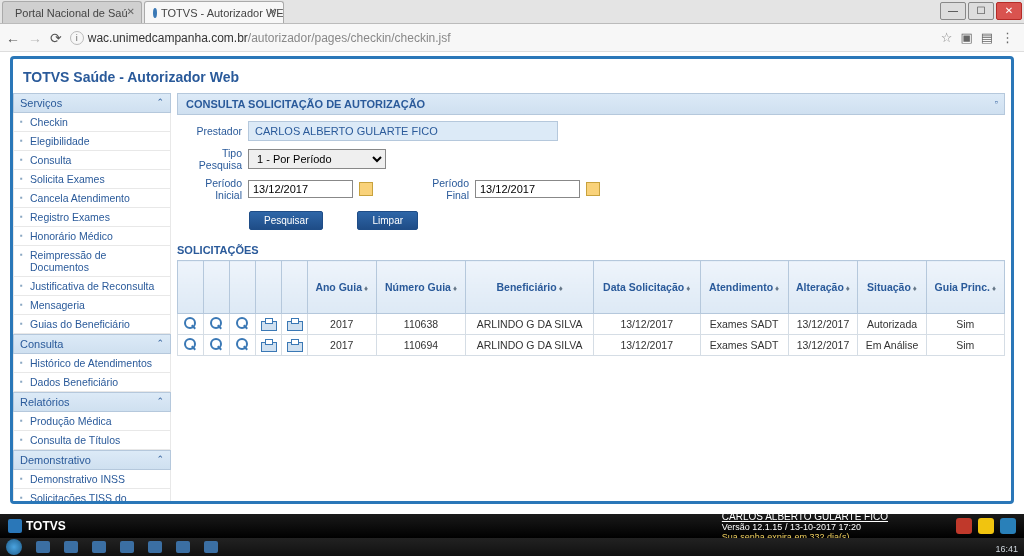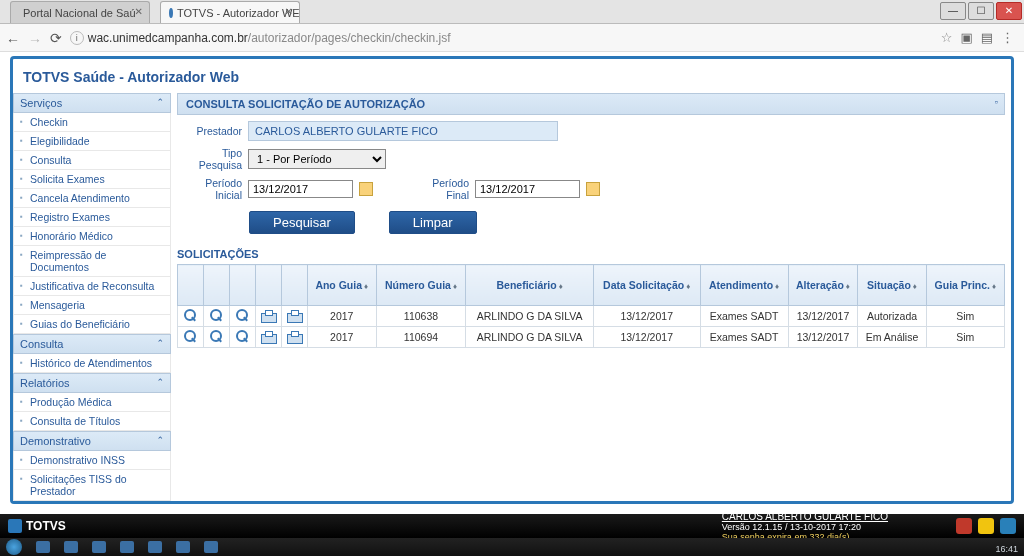--- a/index.html
+++ b/index.html
@@ -1,20 +1,20 @@
 <!DOCTYPE html>
 <html><head>
 <meta charset="utf-8">
 <style>
   * { box-sizing: border-box; margin: 0; padding: 0; font-family: Arial, Helvetica, sans-serif; }
   body { background: #fff; font-size: 11px; color: #333; width: 1024px; height: 556px; overflow: hidden; position: relative; }
 
   
   .tabs-bar { height: 24px; background: #e4e4e4; display: flex; align-items: flex-end; padding: 2px 2px 0 2px; border-bottom: 1px solid #bbb; }
-  .tab { height: 22px; padding: 4px 24px 4px 8px; background: #d0d0d0; border: 1px solid #aaa; border-bottom: none; border-radius: 3px 3px 0 0; margin-right: 2px; font-size: 11px; color: #444; position: relative; max-width: 140px; overflow: hidden; white-space: nowrap; display: flex; align-items: center; gap: 4px; margin-left: 8px; }
+  .tab { height: 22px; padding: 4px 24px 4px 8px; background: #d0d0d0; border: 1px solid #aaa; border-bottom: none; border-radius: 3px 3px 0 0; margin-right: 2px; font-size: 11px; color: #444; position: relative; max-width: 140px; overflow: hidden; white-space: nowrap; display: flex; align-items: center; gap: 4px; }
   .tab.active { background: #f7f7f7; }
   .tab .close-x { position: absolute; right: 6px; top: 4px; color: #666; font-size: 10px; }
   .win-controls { position: absolute; right: 2px; top: 2px; display: flex; gap: 2px; }
   .win-btn { width: 26px; height: 18px; border: 1px solid #888; background: #ddd; font-size: 10px; text-align: center; line-height: 16px; border-radius: 2px; }
   .win-btn.close { background: #d9534f; color: #fff; border-color: #b52b27; }
 
   .addr-bar { height: 28px; background: #f7f7f7; border-bottom: 1px solid #ddd; display: flex; align-items: center; padding: 0 6px; gap: 8px; }
   .nav-icon { color: #555; font-size: 14px; }
   .url-box { flex: 1; display: flex; align-items: center; gap: 4px; color: #333; font-size: 12px; }
   .url-prefix { border: 1px solid #bbb; border-radius: 50%; width: 14px; height: 14px; font-size: 9px; display: flex; align-items: center; justify-content: center; color: #666; }
@@ -40,27 +40,27 @@
   .panel-title .collapse { position: absolute; right: 6px; top: 3px; font-size: 9px; }
 
   .form-row { display: flex; align-items: center; margin-top: 6px; gap: 6px; }
   .form-label { width: 65px; text-align: right; color: #2a5a9a; font-size: 10.5px; }
   .readonly-field { background: #dceaf7; border: 1px solid #b5c8dc; padding: 3px 6px; width: 310px; color: #2a5a9a; font-size: 11px; }
   select.field { width: 138px; border: 1px solid #888; padding: 2px 4px; font-size: 11px; }
   input.field { width: 105px; border: 1px solid #888; padding: 2px 4px; font-size: 11px; }
   .cal-icon { width: 14px; height: 14px; background: #f9d27a; border: 1px solid #c8a23d; display: inline-block; }
   .form-label2 { width: 60px; text-align: right; color: #2a5a9a; font-size: 10.5px; margin-left: 30px; }
 
-  .btn { background: linear-gradient(#2e66a8,#1f4d87); color: #fff; border: 1px solid #1f4d87; padding: 3px 23px; font-size: 13px; border-radius: 2px; cursor: pointer; }
+  .btn { background: linear-gradient(#2e66a8,#1f4d87); color: #fff; border: 1px solid #1f4d87; padding: 3px 14px; font-size: 10px; border-radius: 2px; cursor: pointer; }
   .btn-row { display: flex; gap: 34px; margin: 10px 0 14px 72px; }
 
   .section-label { color: #2a5a9a; font-weight: bold; font-size: 11px; margin: 6px 0 4px 0; }
 
   table.grid { width: 100%; border-collapse: collapse; }
-  table.grid th { background: linear-gradient(#eef4fb,#dde9f5); color: #2a5a9a; font-size: 10.5px; font-weight: bold; padding: 14px 4px; border: 1px solid #b5c8dc; white-space: nowrap; }
+  table.grid th { background: linear-gradient(#eef4fb,#dde9f5); color: #2a5a9a; font-size: 10.5px; font-weight: bold; padding: 20px 4px; border: 1px solid #b5c8dc; white-space: nowrap; }
   table.grid th .sort { font-size: 8px; color: #678; margin-left: 2px; }
   table.grid td { border: 1px solid #d5dde5; padding: 3px 4px; font-size: 10.5px; text-align: center; color: #333; }
   .icon-cell { width: 26px; }
   .row-icon { display: inline-block; width: 16px; height: 14px; vertical-align: middle; }
   .mag { position: relative; }
   .mag::before { content: ""; width: 8px; height: 8px; border: 2px solid #3a78b5; border-radius: 50%; position: absolute; left: 1px; top: 0; }
   .mag::after { content: ""; width: 5px; height: 2px; background: #3a78b5; position: absolute; left: 8px; top: 9px; transform: rotate(45deg); }
   .prn { border: 1px solid #3a78b5; background: #cfe0f0; height: 10px; margin-top: 2px; position: relative; }
   .prn::before { content: ""; position: absolute; top: -4px; left: 3px; right: 3px; height: 4px; background: #fff; border: 1px solid #3a78b5; }
 
@@ -137,20 +137,21 @@
       <div class="side-item">Cancela Atendimento</div>
       <div class="side-item">Registro Exames</div>
       <div class="side-item">Honorário Médico</div>
       <div class="side-item">Reimpressão de Documentos</div>
       <div class="side-item">Justificativa de Reconsulta</div>
       <div class="side-item">Mensageria</div>
       <div class="side-item">Guias do Beneficiário</div>
 
       <div class="side-section-title"><span>Consulta</span><span class="collapse">⌃</span></div>
       <div class="side-item">Histórico de Atendimentos</div>
+      <div class="side-item">Dados Beneficiário</div>
 
       <div class="side-section-title"><span>Relatórios</span><span class="collapse">⌃</span></div>
       <div class="side-item">Produção Médica</div>
       <div class="side-item">Consulta de Títulos</div>
 
       <div class="side-section-title"><span>Demonstrativo</span><span class="collapse">⌃</span></div>
       <div class="side-item">Demonstrativo INSS</div>
       <div class="side-item">Solicitações TISS do Prestador</div>
 
     </div>

